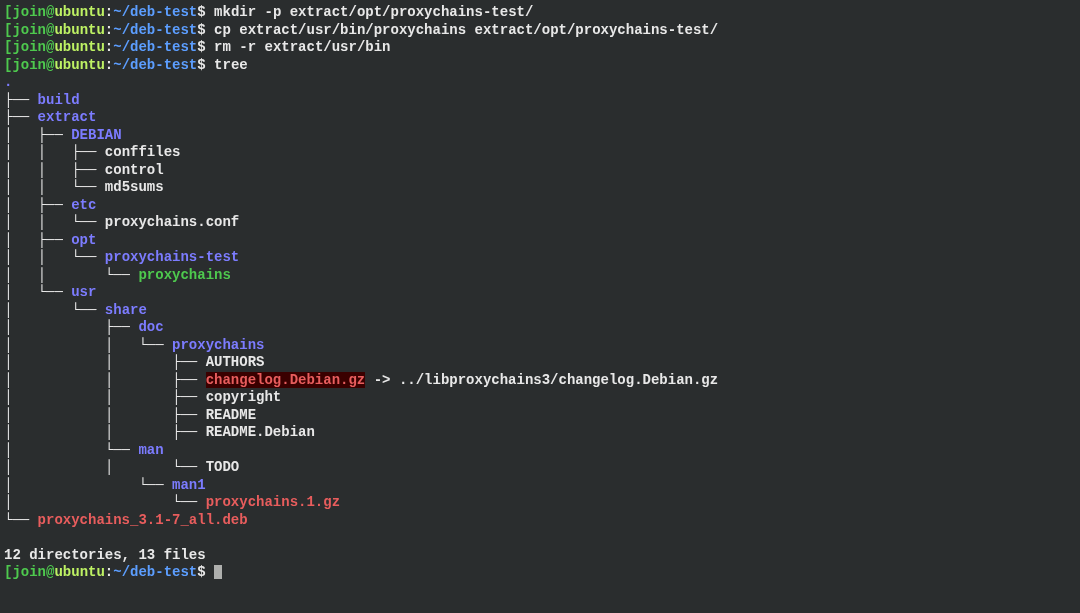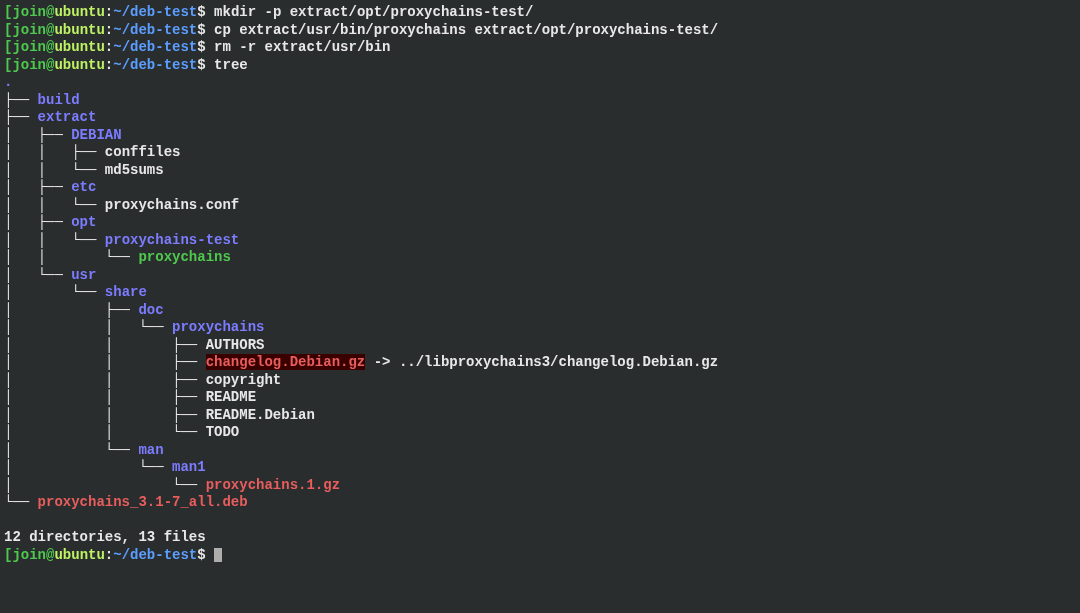--- a/index.html
+++ b/index.html
@@ -54,36 +54,37 @@
   <div class="term-line"><span class="bracket">[</span><span class="user">join</span><span class="at">@</span><span class="host">ubuntu</span><span class="colon">:</span><span class="path">~/deb-test</span><span class="dollar">$ </span><span class="cmd">mkdir -p extract/opt/proxychains-test/</span></div>
   <div class="term-line"><span class="bracket">[</span><span class="user">join</span><span class="at">@</span><span class="host">ubuntu</span><span class="colon">:</span><span class="path">~/deb-test</span><span class="dollar">$ </span><span class="cmd">cp extract/usr/bin/proxychains extract/opt/proxychains-test/</span></div>
   <div class="term-line"><span class="bracket">[</span><span class="user">join</span><span class="at">@</span><span class="host">ubuntu</span><span class="colon">:</span><span class="path">~/deb-test</span><span class="dollar">$ </span><span class="cmd">rm -r extract/usr/bin</span></div>
   <div class="term-line"><span class="bracket">[</span><span class="user">join</span><span class="at">@</span><span class="host">ubuntu</span><span class="colon">:</span><span class="path">~/deb-test</span><span class="dollar">$ </span><span class="cmd">tree</span></div>
 
   <div class="term-line"><span class="dot">.</span></div>
   <div class="term-line"><span class="tree-pipe">├── </span><span class="dir">build</span></div>
   <div class="term-line"><span class="tree-pipe">├── </span><span class="dir">extract</span></div>
   <div class="term-line"><span class="tree-pipe">│   ├── </span><span class="dir">DEBIAN</span></div>
   <div class="term-line"><span class="tree-pipe">│   │   ├── </span><span class="file">conffiles</span></div>
+  <div class="term-line"><span class="tree-pipe">│   │   ├── </span><span class="file">control</span></div>
   <div class="term-line"><span class="tree-pipe">│   │   └── </span><span class="file">md5sums</span></div>
   <div class="term-line"><span class="tree-pipe">│   ├── </span><span class="dir">etc</span></div>
   <div class="term-line"><span class="tree-pipe">│   │   └── </span><span class="file">proxychains.conf</span></div>
   <div class="term-line"><span class="tree-pipe">│   ├── </span><span class="dir">opt</span></div>
   <div class="term-line"><span class="tree-pipe">│   │   └── </span><span class="dir">proxychains-test</span></div>
   <div class="term-line"><span class="tree-pipe">│   │       └── </span><span class="exec">proxychains</span></div>
   <div class="term-line"><span class="tree-pipe">│   └── </span><span class="dir">usr</span></div>
   <div class="term-line"><span class="tree-pipe">│       └── </span><span class="dir">share</span></div>
   <div class="term-line"><span class="tree-pipe">│           ├── </span><span class="dir">doc</span></div>
   <div class="term-line"><span class="tree-pipe">│           │   └── </span><span class="dir">proxychains</span></div>
   <div class="term-line"><span class="tree-pipe">│           │       ├── </span><span class="file">AUTHORS</span></div>
   <div class="term-line"><span class="tree-pipe">│           │       ├── </span><span class="broken">changelog.Debian.gz</span><span class="symtarget"> -&gt; </span><span class="symtarget">../libproxychains3/changelog.Debian.gz</span></div>
   <div class="term-line"><span class="tree-pipe">│           │       ├── </span><span class="file">copyright</span></div>
   <div class="term-line"><span class="tree-pipe">│           │       ├── </span><span class="file">README</span></div>
   <div class="term-line"><span class="tree-pipe">│           │       ├── </span><span class="file">README.Debian</span></div>
+  <div class="term-line"><span class="tree-pipe">│           └── </span><span class="dir">man</span></div>
   <div class="term-line"><span class="tree-pipe">│           │       └── </span><span class="file">TODO</span></div>
-  <div class="term-line"><span class="tree-pipe">│           └── </span><span class="dir">man</span></div>
   <div class="term-line"><span class="tree-pipe">│               └── </span><span class="dir">man1</span></div>
   <div class="term-line"><span class="tree-pipe">│                   └── </span><span class="archive">proxychains.1.gz</span></div>
   <div class="term-line"><span class="tree-pipe">└── </span><span class="archive">proxychains_3.1-7_all.deb</span></div>
   <div class="term-line">&nbsp;</div>
   <div class="term-line summary">12 directories, 13 files</div>
   <div class="term-line"><span class="bracket">[</span><span class="user">join</span><span class="at">@</span><span class="host">ubuntu</span><span class="colon">:</span><span class="path">~/deb-test</span><span class="dollar">$ </span><span class="cursor"></span></div>
 </div>
 
 </body></html>

